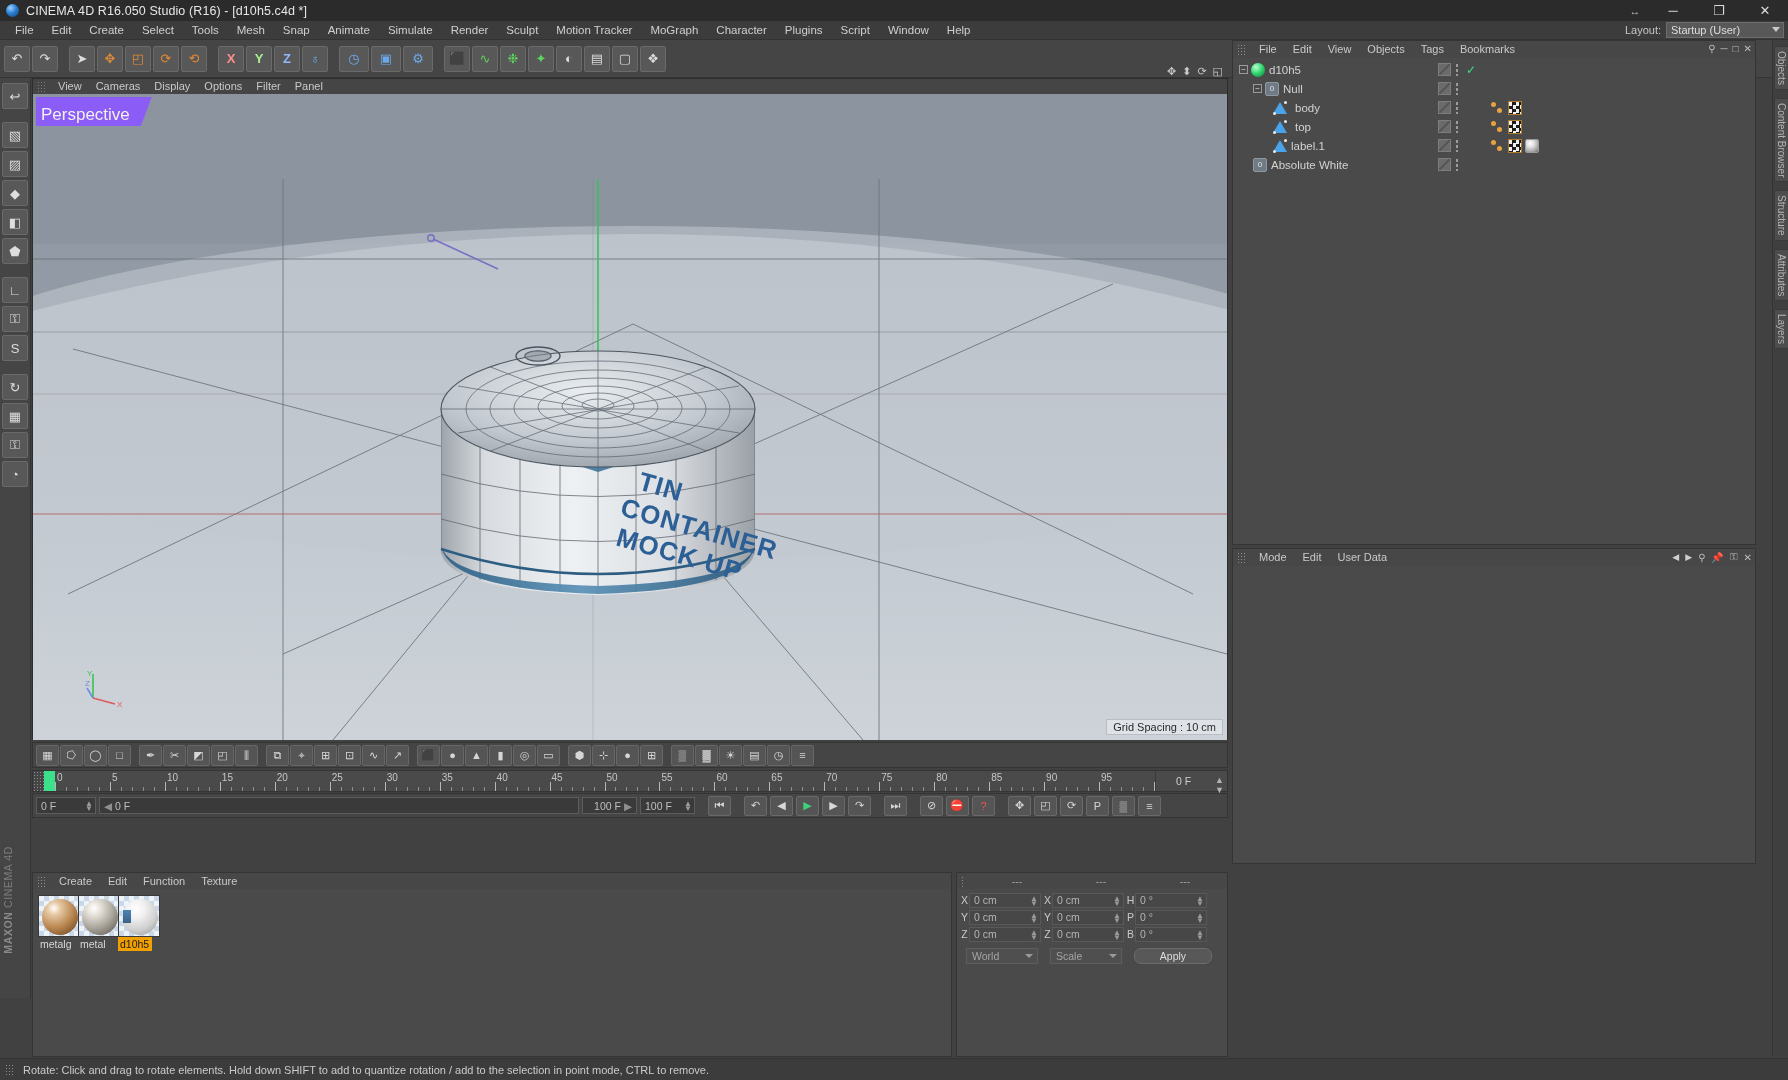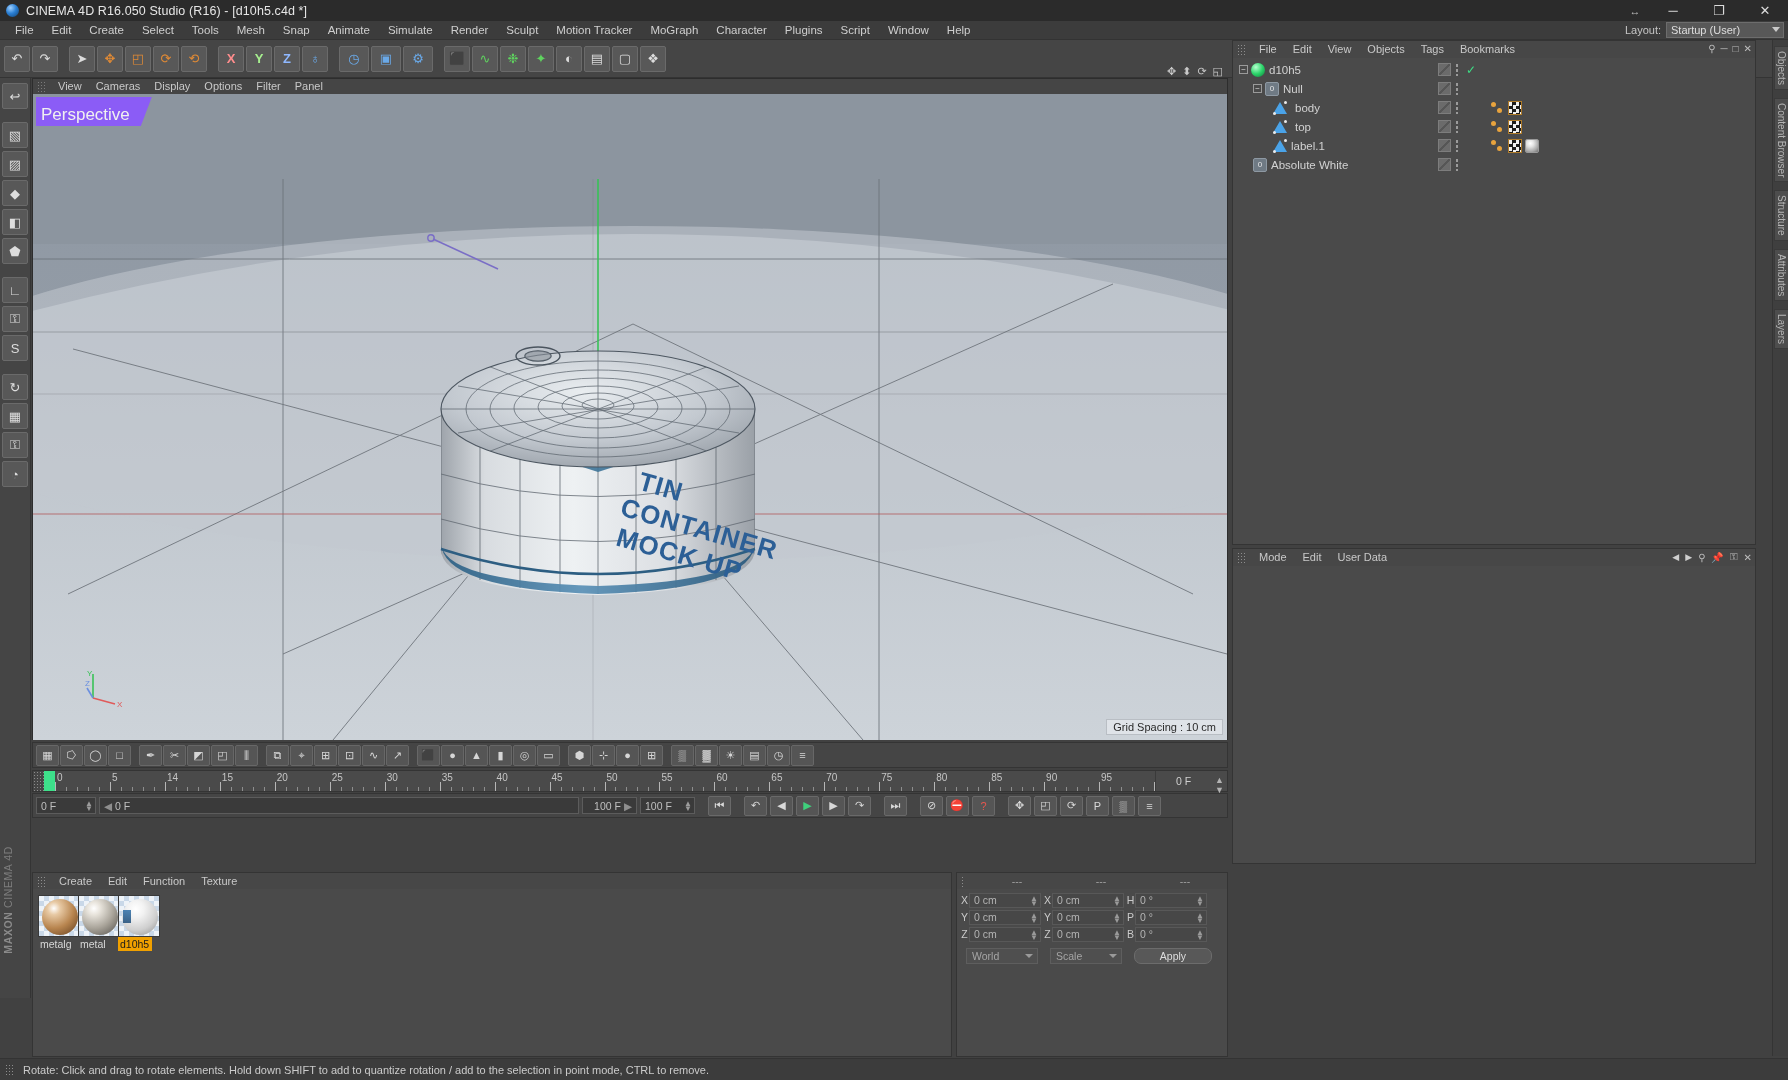--- a/index.html
+++ b/index.html
@@ -619,21 +619,21 @@
         <div class="tl-tick" style="left: 32.98px; height: 4px; background: rgb(142, 142, 142);"></div>
         <div class="tl-tick" style="left: 43.97px; height: 4px; background: rgb(142, 142, 142);"></div>
         <div class="tl-tick" style="left: 54.96px; height: 4px; background: rgb(142, 142, 142);"></div>
         <div class="tl-tick" style="left: 65.95px; height: 9px; background: rgb(182, 182, 182);"></div>
         <div class="tl-num" style="left: 65.95px;">5</div>
         <div class="tl-tick" style="left: 76.94px; height: 4px; background: rgb(142, 142, 142);"></div>
         <div class="tl-tick" style="left: 87.93px; height: 4px; background: rgb(142, 142, 142);"></div>
         <div class="tl-tick" style="left: 98.92px; height: 4px; background: rgb(142, 142, 142);"></div>
         <div class="tl-tick" style="left: 109.91px; height: 4px; background: rgb(142, 142, 142);"></div>
         <div class="tl-tick" style="left: 120.9px; height: 9px; background: rgb(182, 182, 182);"></div>
-        <div class="tl-num" style="left: 120.9px;">14</div>
+        <div class="tl-num" style="left: 120.9px;">10</div>
         <div class="tl-tick" style="left: 131.89px; height: 4px; background: rgb(142, 142, 142);"></div>
         <div class="tl-tick" style="left: 142.88px; height: 4px; background: rgb(142, 142, 142);"></div>
         <div class="tl-tick" style="left: 153.87px; height: 4px; background: rgb(142, 142, 142);"></div>
         <div class="tl-tick" style="left: 164.86px; height: 4px; background: rgb(142, 142, 142);"></div>
         <div class="tl-tick" style="left: 175.85px; height: 9px; background: rgb(182, 182, 182);"></div>
         <div class="tl-num" style="left: 175.85px;">15</div>
         <div class="tl-tick" style="left: 186.84px; height: 4px; background: rgb(142, 142, 142);"></div>
         <div class="tl-tick" style="left: 197.83px; height: 4px; background: rgb(142, 142, 142);"></div>
         <div class="tl-tick" style="left: 208.82px; height: 4px; background: rgb(142, 142, 142);"></div>
         <div class="tl-tick" style="left: 219.81px; height: 4px; background: rgb(142, 142, 142);"></div>

